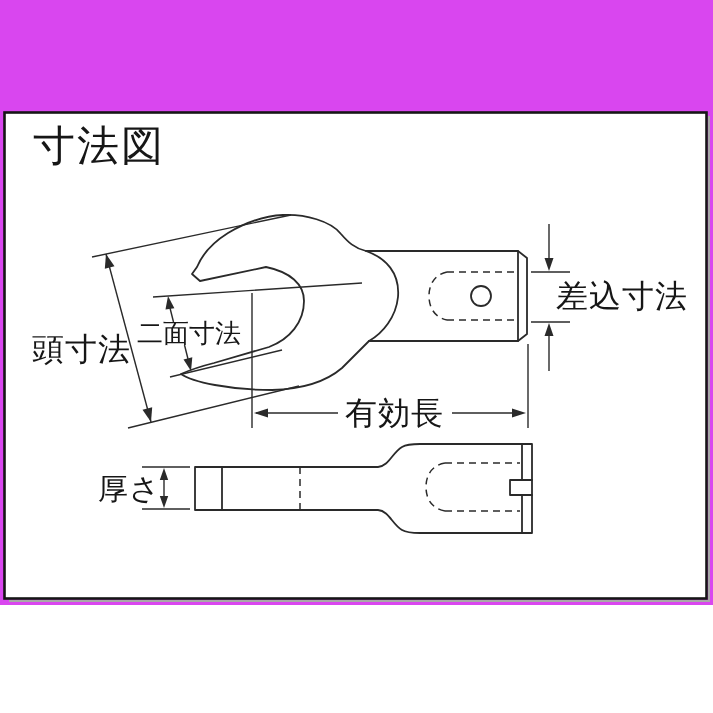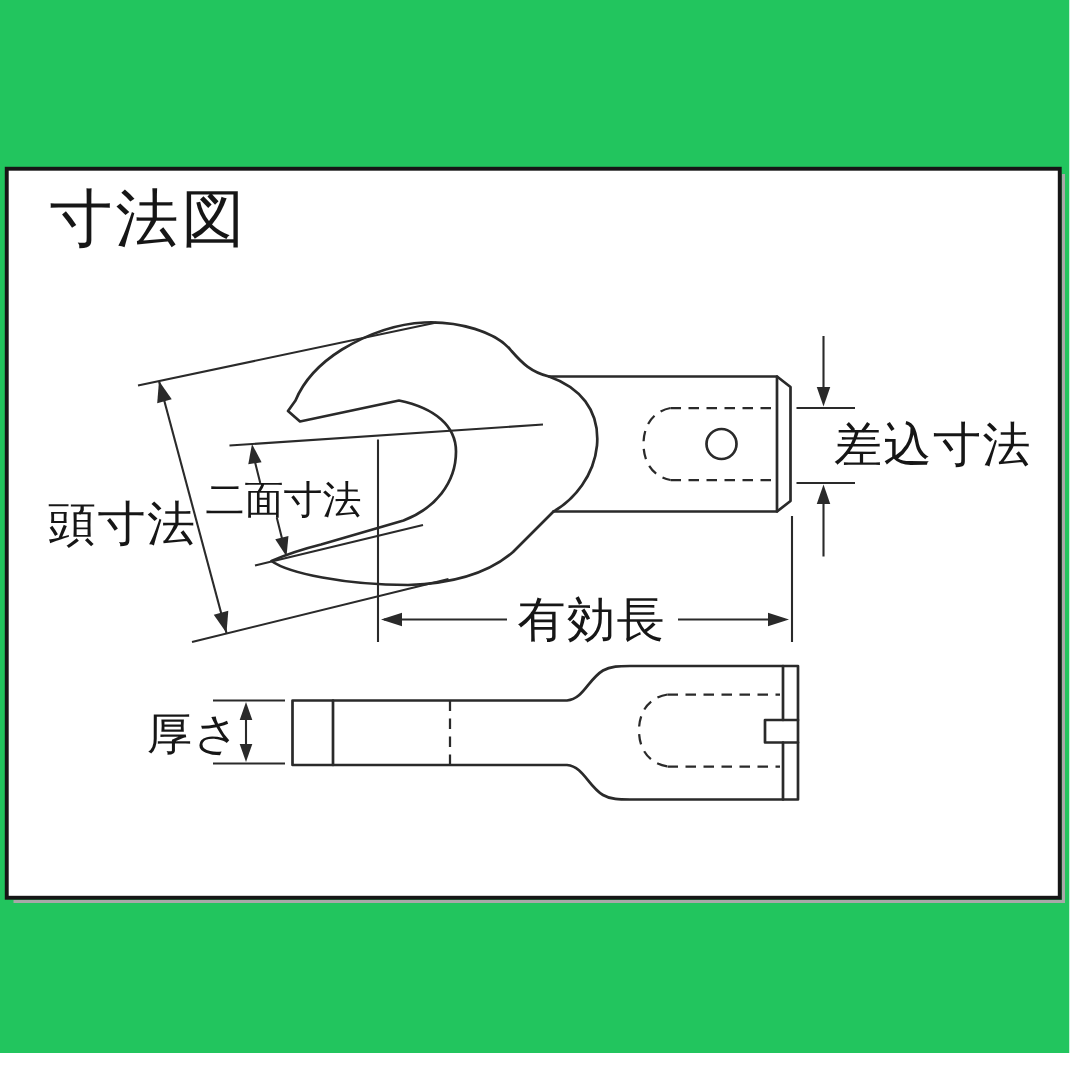--- a/index.html
+++ b/index.html
@@ -1,17 +1,17 @@
 <!DOCTYPE html>
 <html><head>
 <meta charset="utf-8">
 <style>
   html,body { margin:0; padding:0; background:#ffffff; }
   .canvas {
-    position:relative; width:713px; height:702px; background:#22c55e;
+    position:relative; width:713px; height:605px; background:#d946ef;
     font-family:"Liberation Sans","DejaVu Sans",sans-serif;
     overflow:hidden;
   }
   svg { position:absolute; left:0; top:0; }
   text {
     fill:#161616;
     font-family:"Liberation Sans","DejaVu Sans",sans-serif;
     font-weight:500;
   }
   .t-title { font-size:42px; letter-spacing:2px; }

